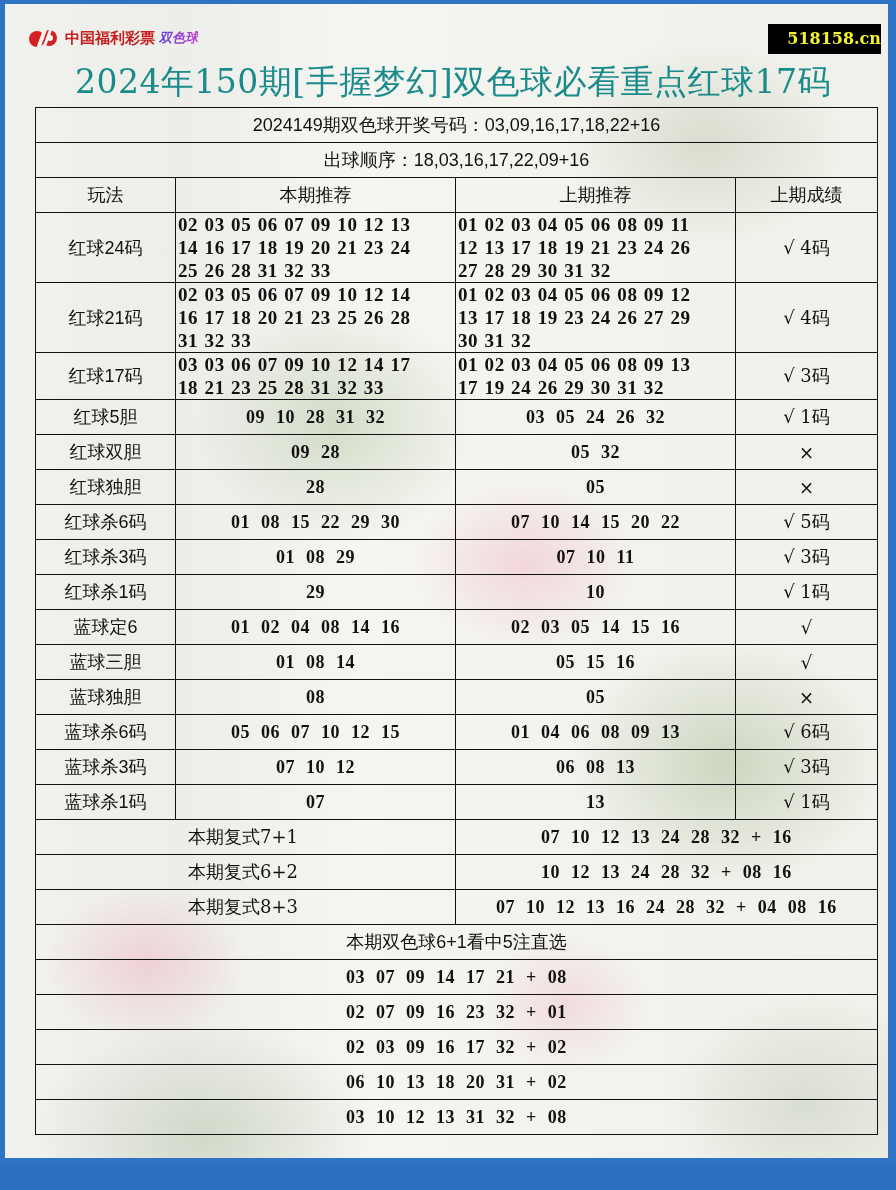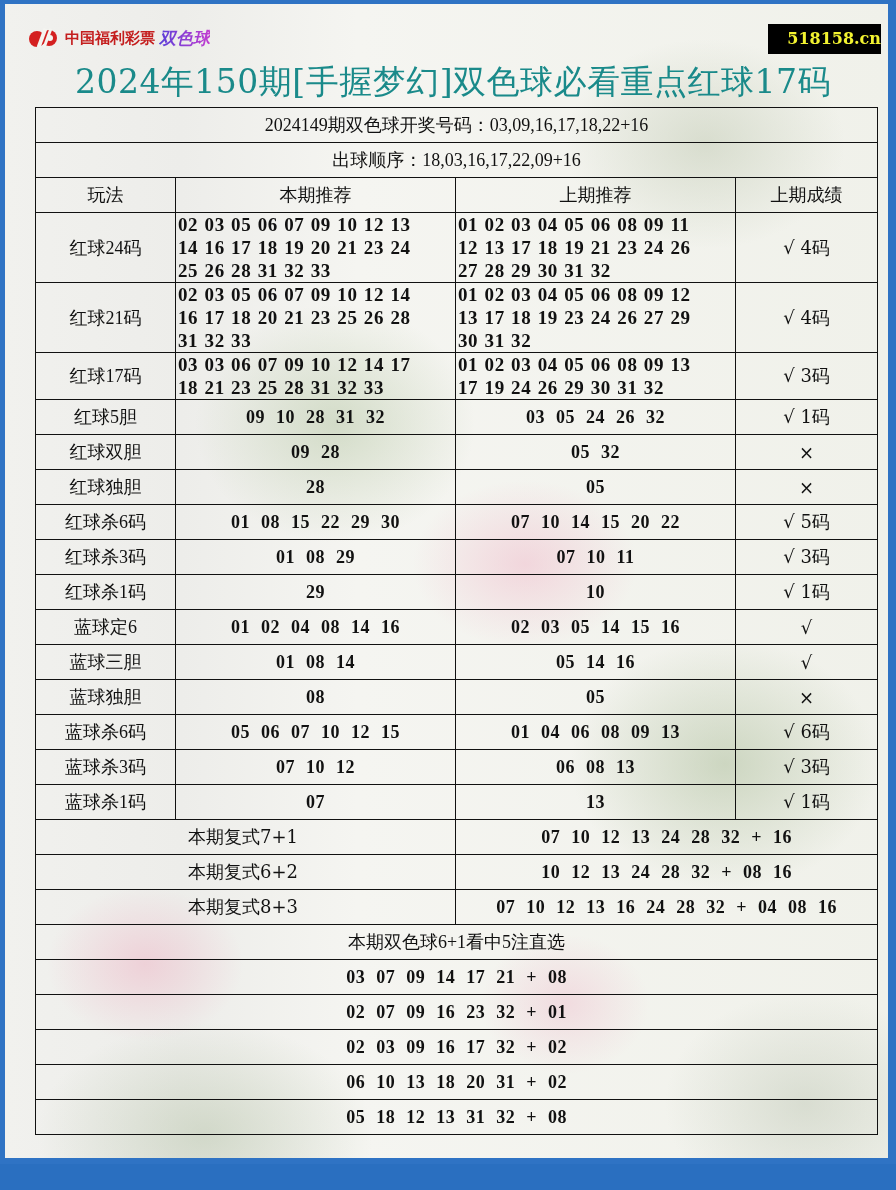--- a/index.html
+++ b/index.html
@@ -32,21 +32,21 @@
   }
   .logo-mark {
     width: 36px; height: 24px; position: relative;
   }
   .logo-text {
     font-family: "DejaVu Sans", "Liberation Sans", sans-serif;
     font-weight: bold; font-size: 15px; color: #c41e1e; letter-spacing: 0px;
   }
   .logo-text2 {
     font-family: Liberation Mono, monospace;
-    font-weight: bold; font-style: italic; font-size: 17px;
+    font-weight: bold; font-style: italic; font-size: 13px;
     background: linear-gradient(90deg, #5a3fd8, #c23cd0);
     -webkit-background-clip: text; background-clip: text; color: transparent;
   }
   .site-badge {
     position: absolute; left: 763px; top: 20px; width: 113px; height: 30px;
     background: #000; color: #f2f230;
     font-family: "DejaVu Serif", "Liberation Serif", serif; font-weight: bold;
     font-size: 16px; line-height: 30px; text-align: right;
   }
   .page-title {
@@ -65,21 +65,21 @@
   table.main td {
     border: 1.5px solid #111;
     font-size: 18px; text-align: center; vertical-align: middle;
     height: 35px; padding: 0;
   }
   td.left-nums {
     text-align: left !important; padding-left: 2px !important;
     font-size: 19px !important; line-height: 23px; word-spacing: 1px;
     letter-spacing: 0.6px;
   }
-  td.cjk { font-family: Liberation Serif, serif; font-weight: normal; font-size: 17px; }
+  td.cjk { font-family: Liberation Sans, sans-serif; font-weight: normal; font-size: 17px; }
   td.nums { font-size: 19px; word-spacing: 6px; letter-spacing: 0.5px; }
   td.result { font-family: "DejaVu Serif", "Liberation Serif", serif; font-weight: normal; font-size: 18px; }
   td.fs-label { text-align: left !important; padding-left: 152px !important; font-family: "DejaVu Serif", serif; font-weight: normal; }
   .row-tall3 td { height: 71px; }
   .row-tall3b td { height: 70px; }
   .row-tall2 td { height: 52px; }
   .line { display: block; white-space: nowrap; }
 </style>
 </head>
 <body>
@@ -204,21 +204,21 @@
       </tr>
       <tr>
         <td class="cjk">蓝球定6</td>
         <td class="nums">01 02 04 08 14 16</td>
         <td class="nums">02 03 05 14 15 16</td>
         <td class="result">√</td>
       </tr>
       <tr>
         <td class="cjk">蓝球三胆</td>
         <td class="nums">01 08 14</td>
-        <td class="nums">05 14 16</td>
+        <td class="nums">05 15 16</td>
         <td class="result">√</td>
       </tr>
       <tr>
         <td class="cjk">蓝球独胆</td>
         <td class="nums">08</td>
         <td class="nums">05</td>
         <td class="result">×</td>
       </tr>
       <tr>
         <td class="cjk">蓝球杀6码</td>
@@ -261,17 +261,17 @@
       <tr>
         <td colspan="4" class="nums">02 07 09 16 23 32 + 01</td>
       </tr>
       <tr>
         <td colspan="4" class="nums">02 03 09 16 17 32 + 02</td>
       </tr>
       <tr>
         <td colspan="4" class="nums">06 10 13 18 20 31 + 02</td>
       </tr>
       <tr>
-        <td colspan="4" class="nums">05 18 12 13 31 32 + 08</td>
+        <td colspan="4" class="nums">03 10 12 13 31 32 + 08</td>
       </tr>
     </tbody>
   </table>
 </div>
 
 </body></html>

